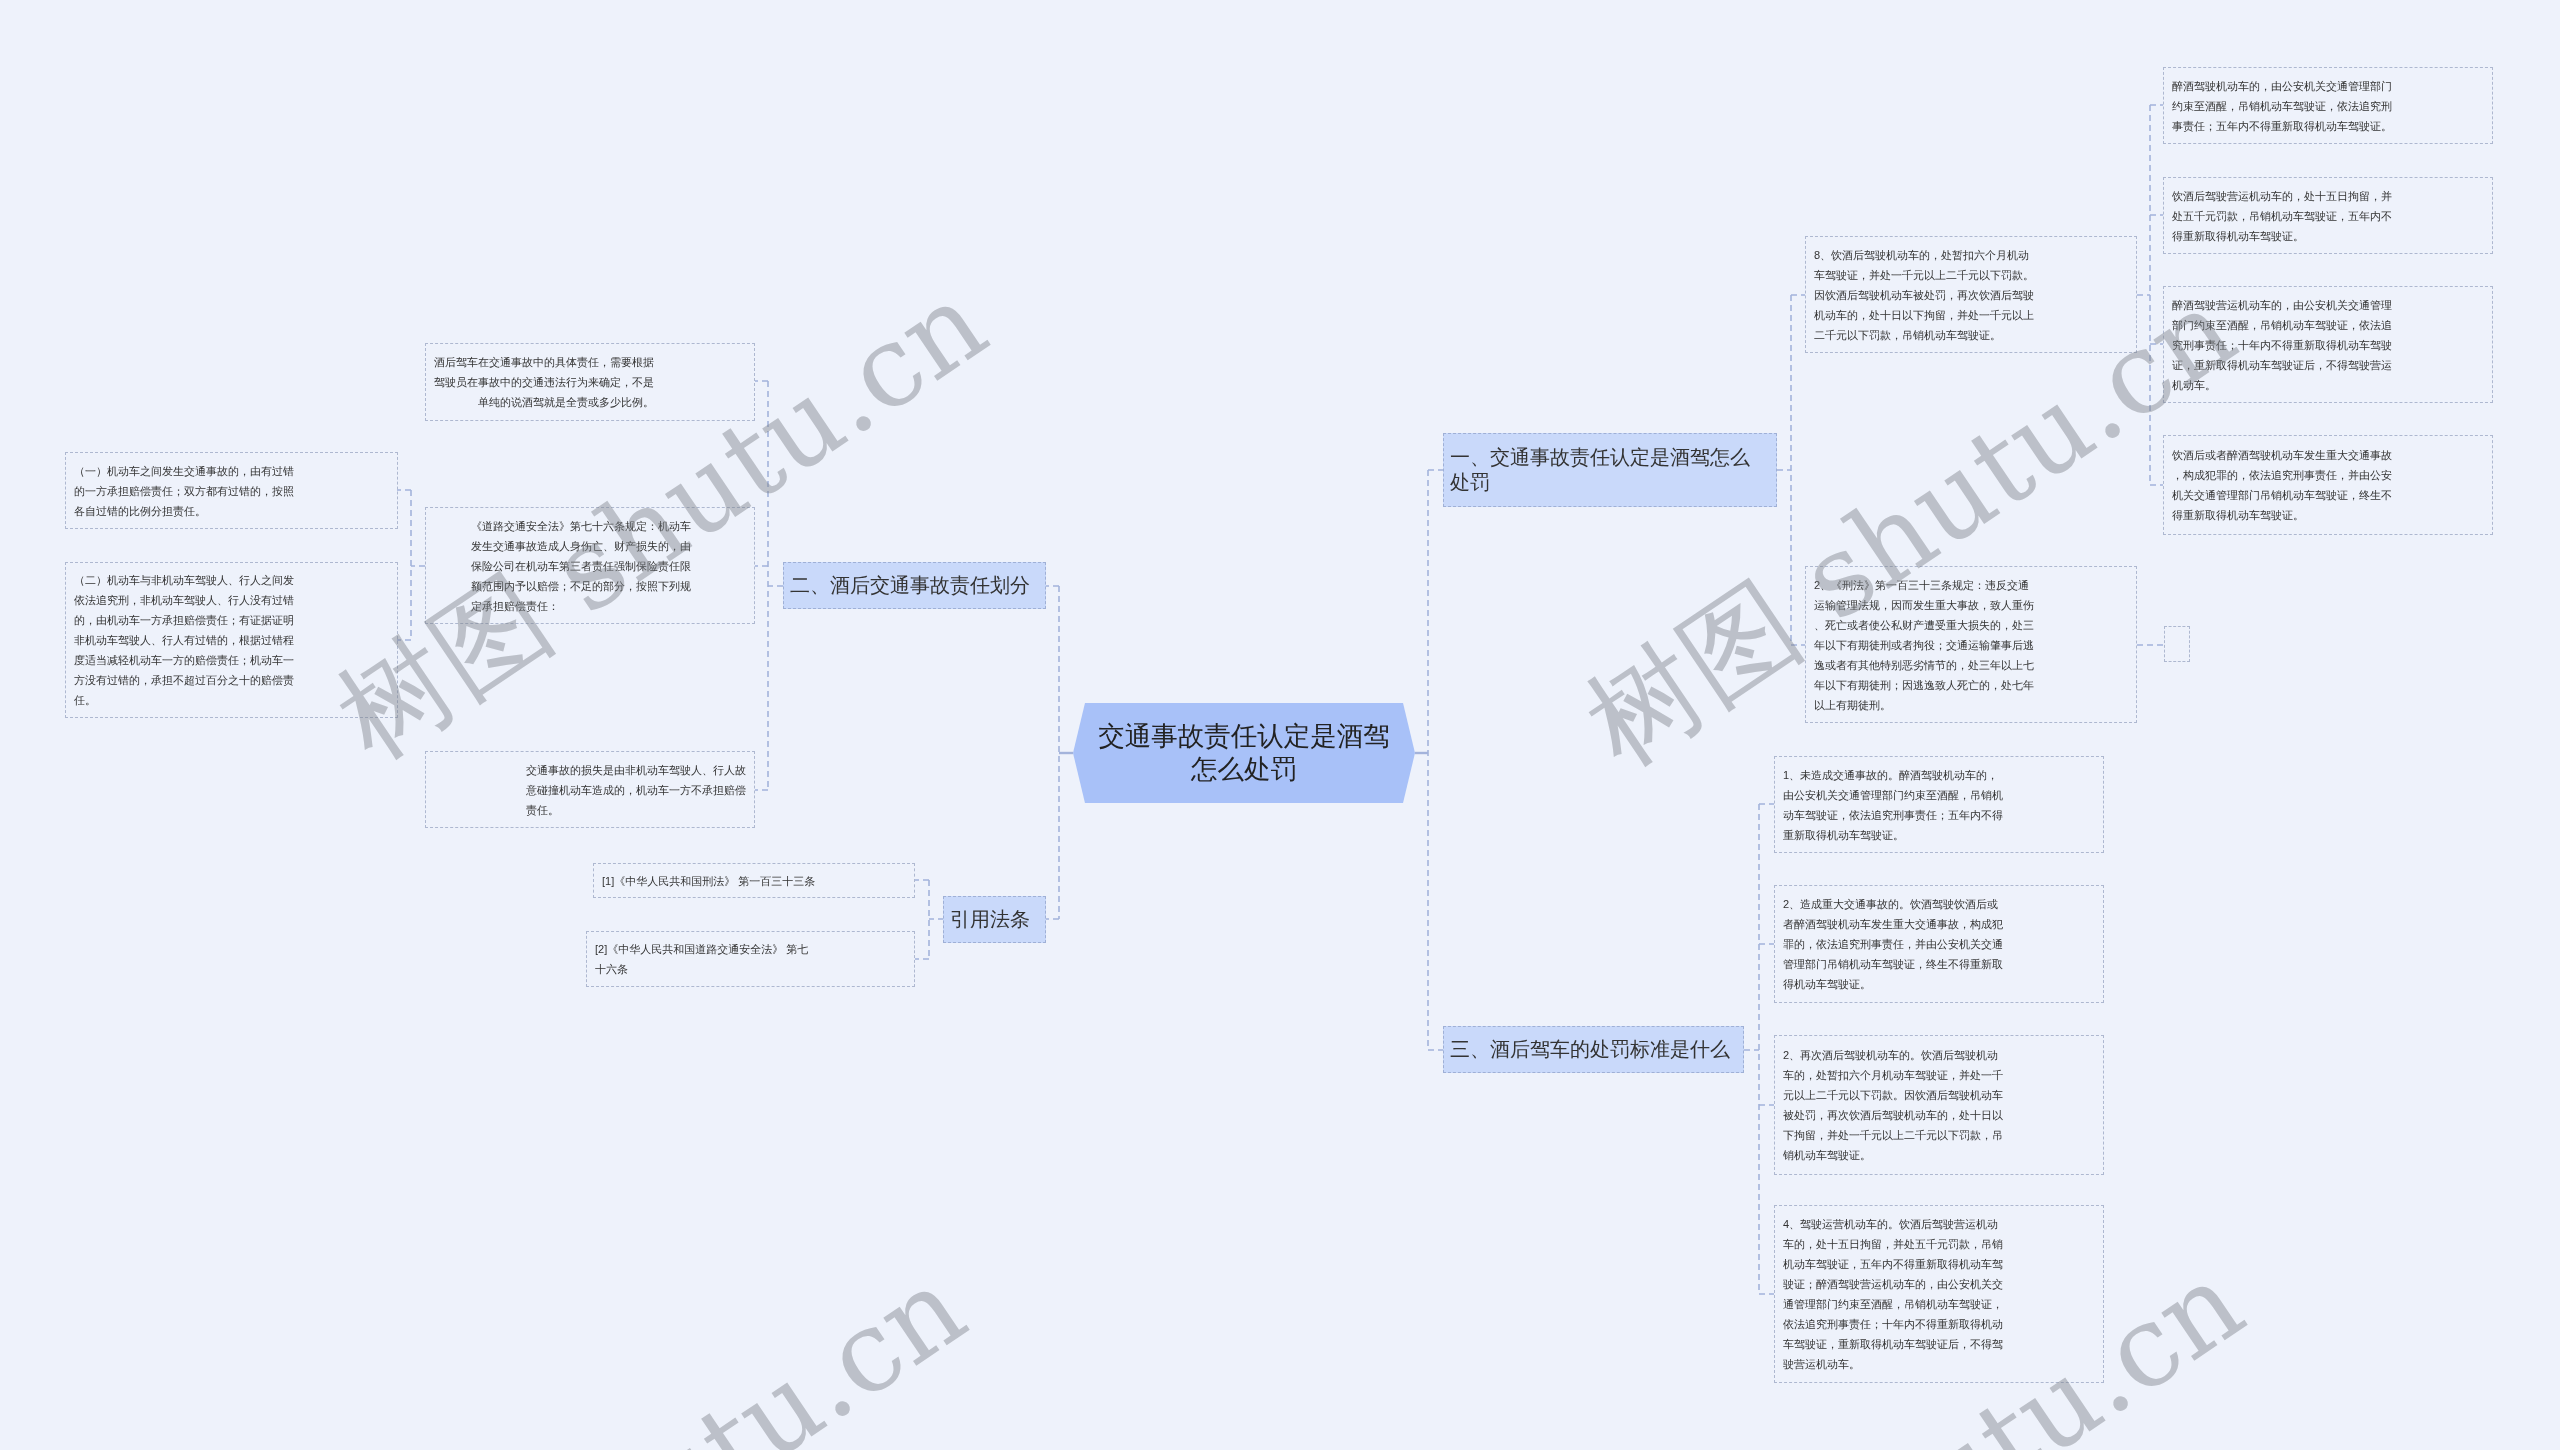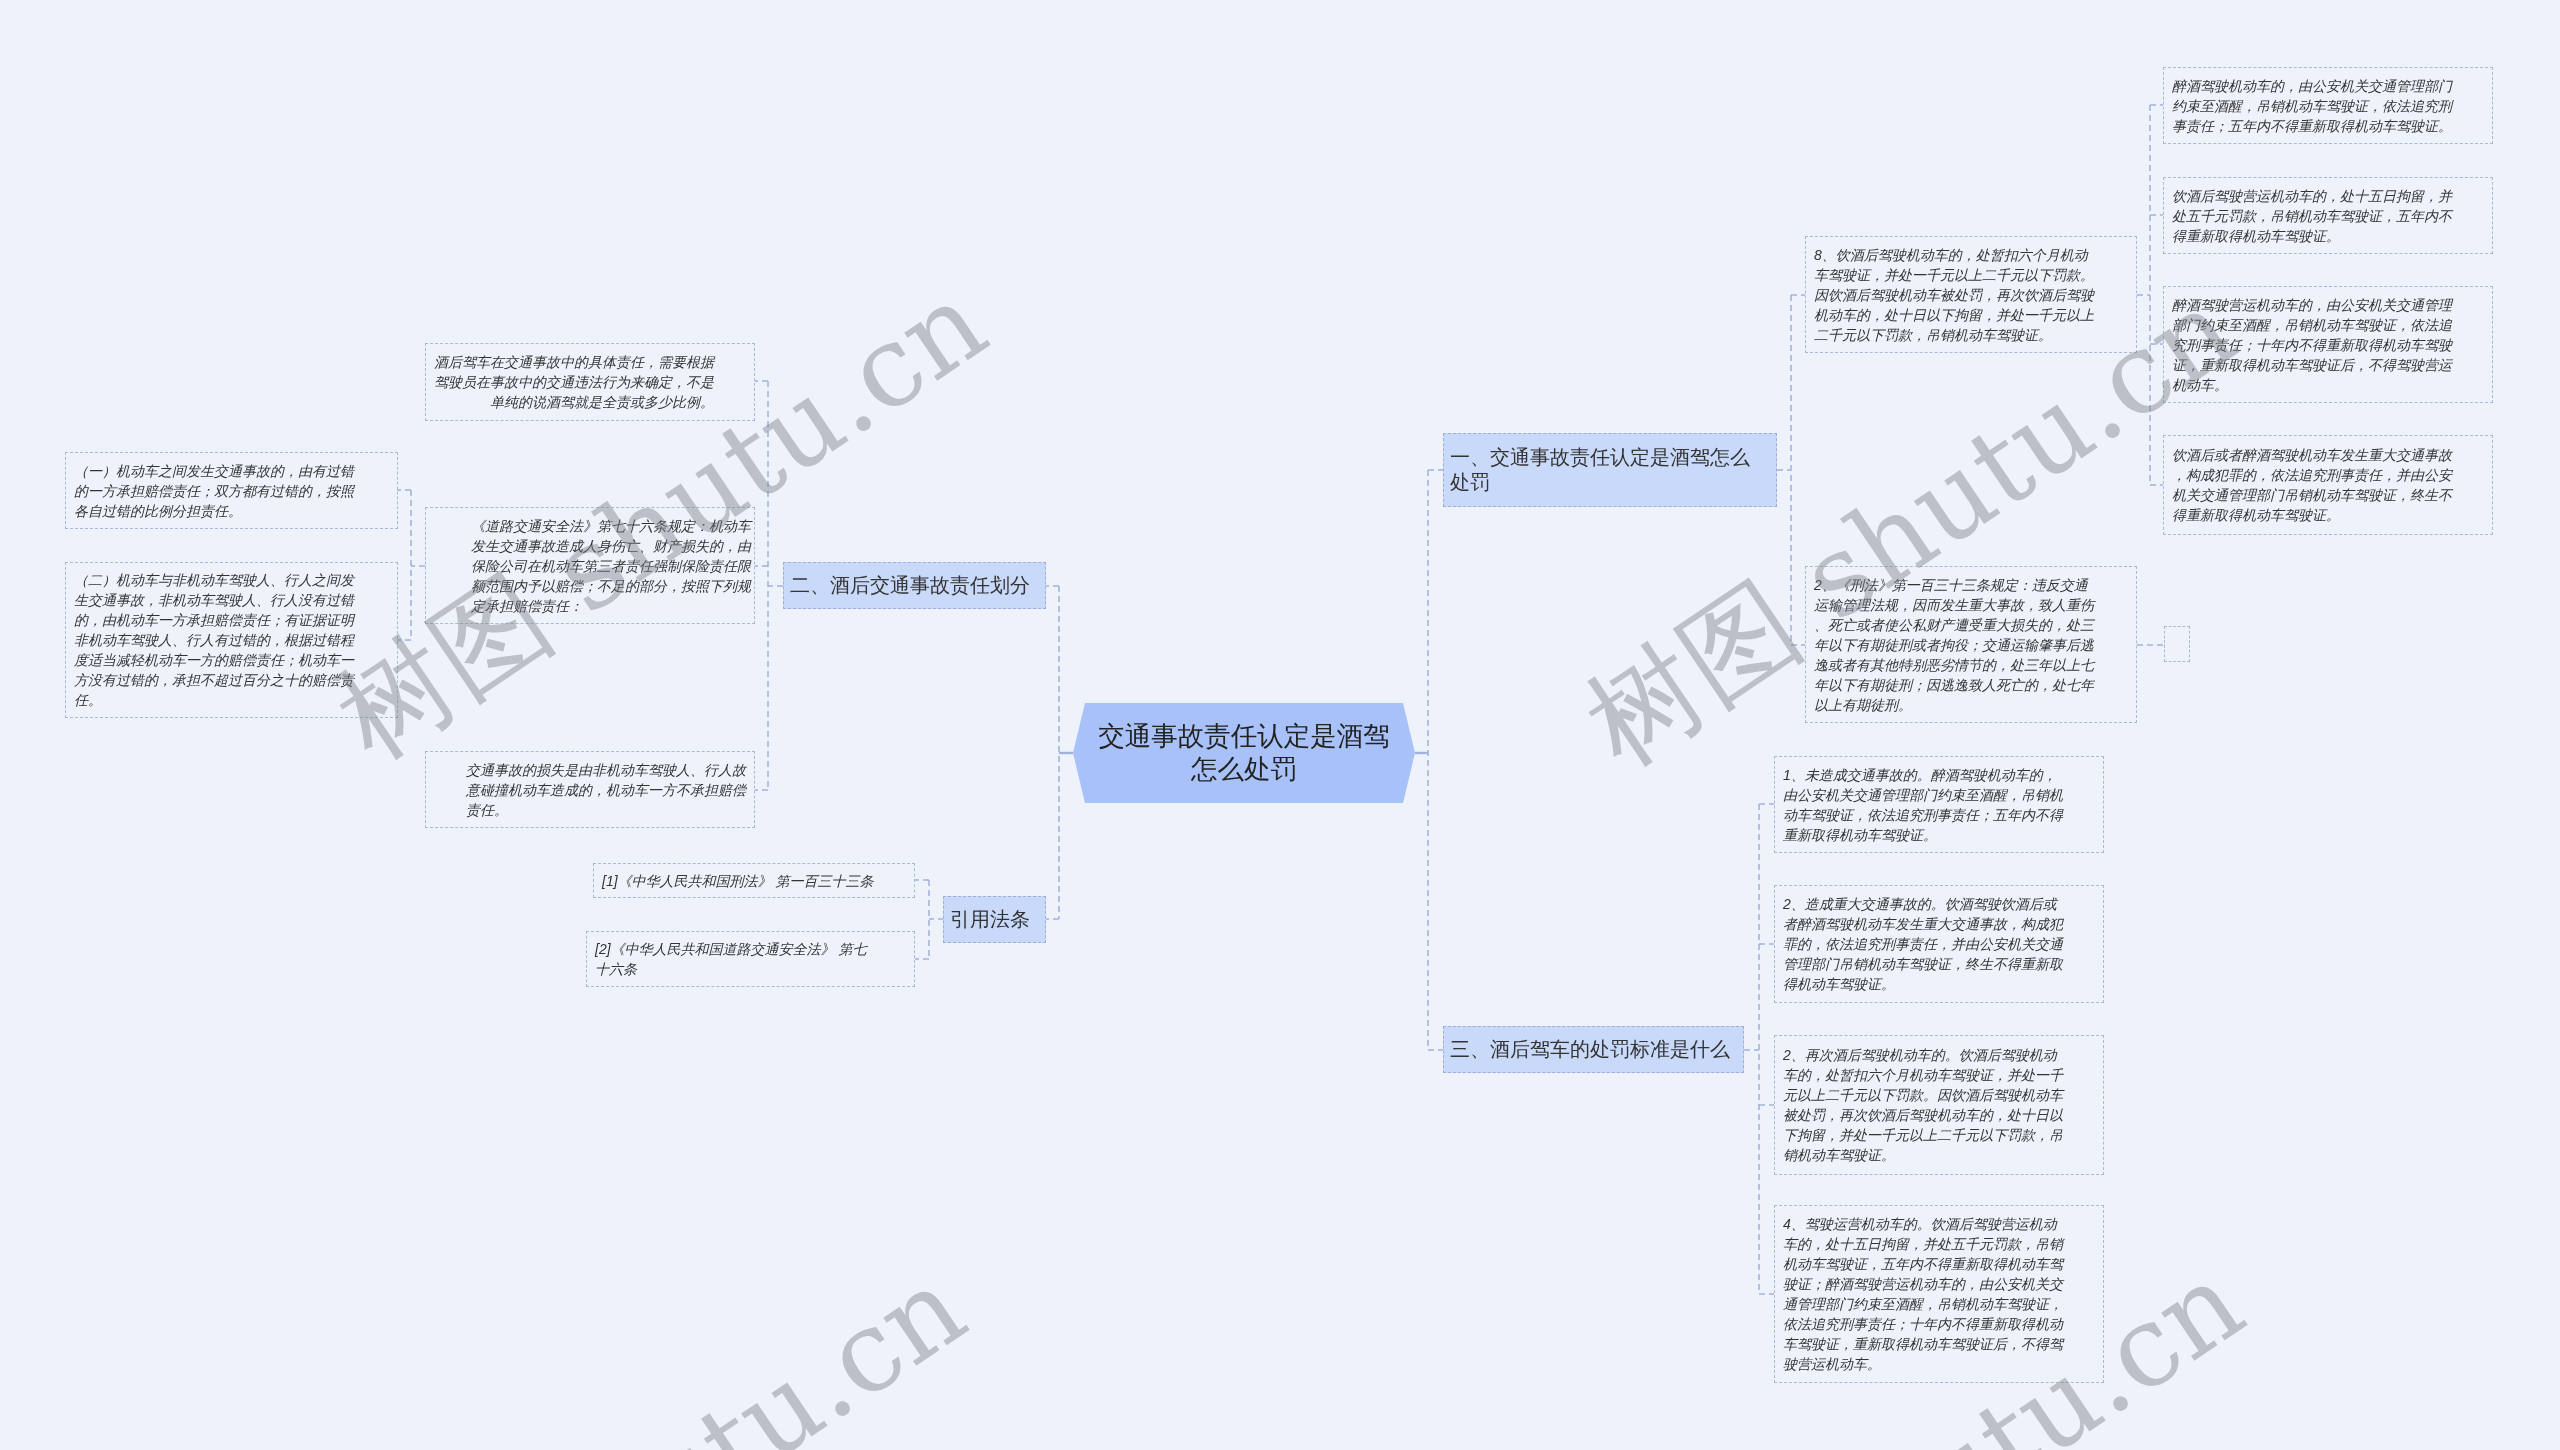--- a/index.html
+++ b/index.html
@@ -31,21 +31,21 @@
     justify-content:center;text-align:center;
     font-size:26.5px;line-height:33px;color:var(--root_text);
   }
   .branch{
     background:var(--branch_fill);
     border:1.5px dashed var(--branch_border);
     padding:0 6px;font-size:20px;line-height:25px;
   }
   .leaf{
     border:1.5px dashed var(--leaf_border);
-    padding:0 8px;font-size:14px;line-height:20px;font-style:italic;
+    padding:0 8px;font-size:11px;line-height:20px;
   }
   .watermark{
     position:absolute;z-index:5;pointer-events:none;white-space:nowrap;
     font-family:"DejaVu Serif","Liberation Serif",serif;
     font-size:112px;line-height:1;color:var(--watermark);
     transform:translate(-50%,-50%) rotate(-34deg);
   }
 </style>
 </head>
 <body>
@@ -204,21 +204,21 @@
 额范围内予以赔偿；不足的部分，按照下列规
 定承担赔偿责任：</span>
   </div>
   <div class="node leaf" style="left:65px;top:452px;width:333px;height:77px;">
     <span class="txt">（一）机动车之间发生交通事故的，由有过错
 的一方承担赔偿责任；双方都有过错的，按照
 各自过错的比例分担责任。</span>
   </div>
   <div class="node leaf" style="left:65px;top:562px;width:333px;height:156px;">
     <span class="txt">（二）机动车与非机动车驾驶人、行人之间发
-生交通事故，非机动车驾驶人、行人没有过错
+依法追究刑，非机动车驾驶人、行人没有过错
 的，由机动车一方承担赔偿责任；有证据证明
 非机动车驾驶人、行人有过错的，根据过错程
 度适当减轻机动车一方的赔偿责任；机动车一
 方没有过错的，承担不超过百分之十的赔偿责
 任。</span>
   </div>
   <div class="node leaf" style="left:425px;top:751px;width:330px;height:77px;justify-content:flex-end;">
     <span class="txt">交通事故的损失是由非机动车驾驶人、行人故
 意碰撞机动车造成的，机动车一方不承担赔偿
 责任。</span>

